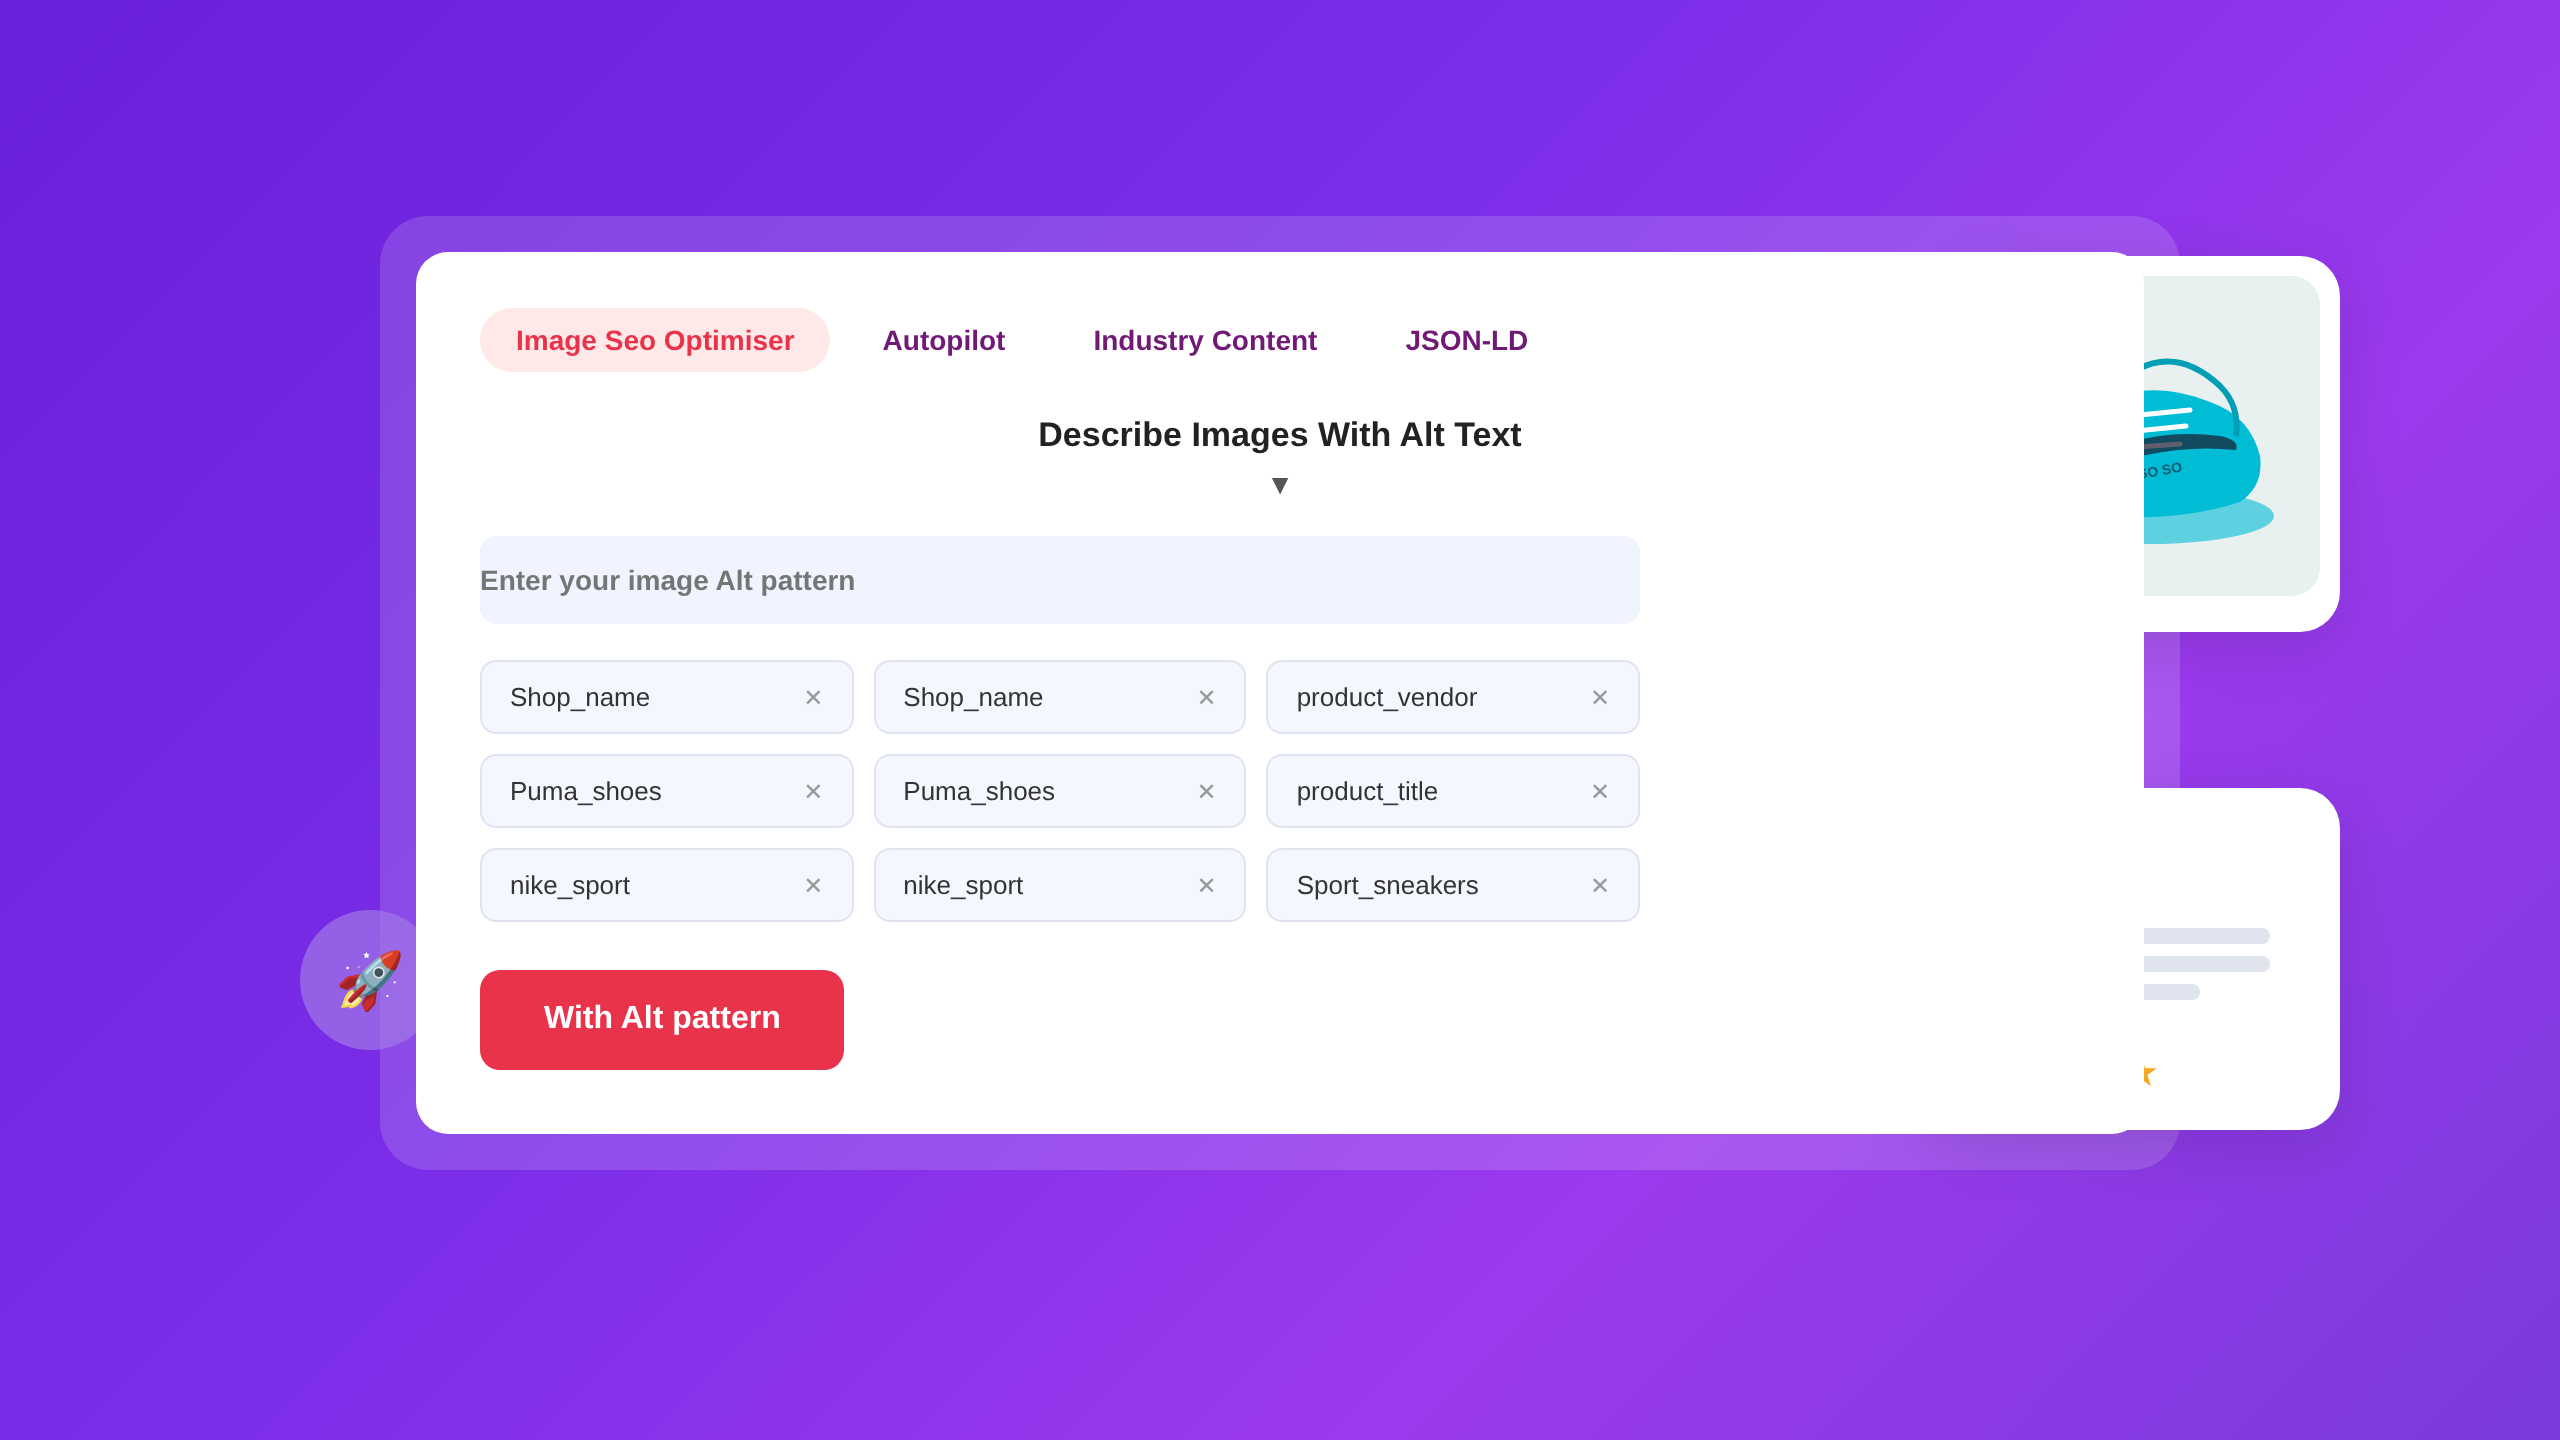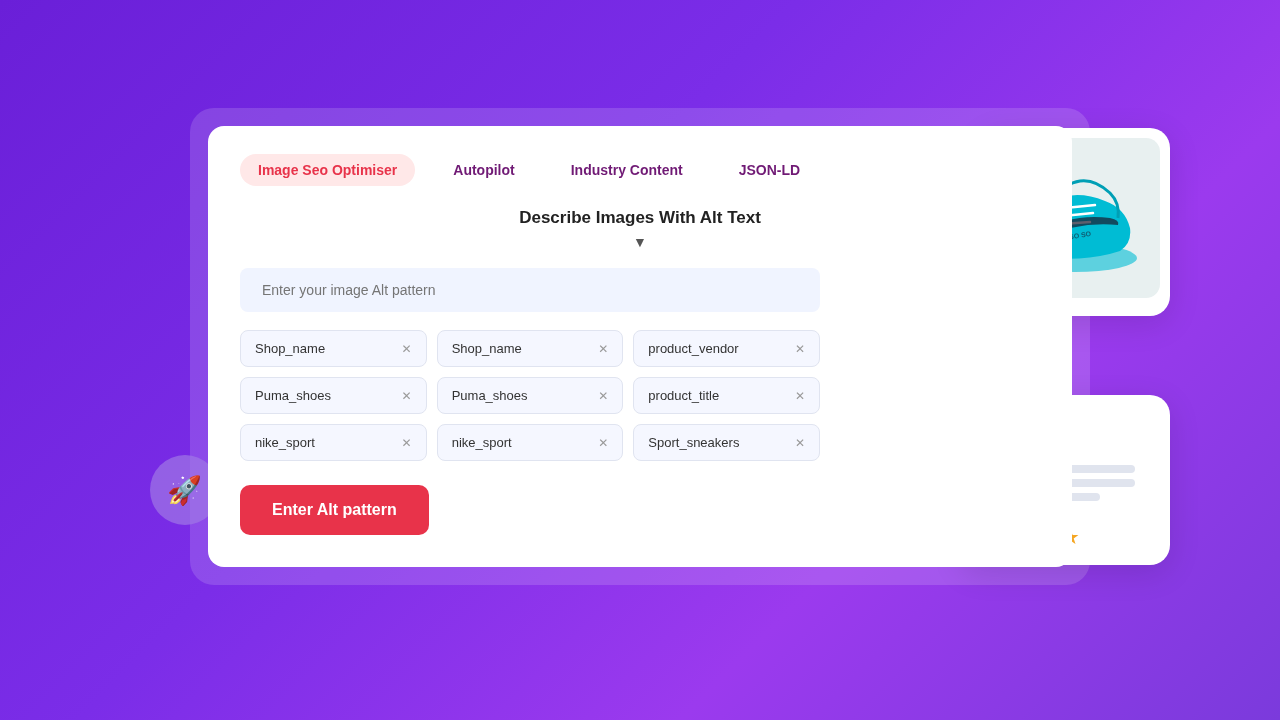--- a/index.html
+++ b/index.html
@@ -40,21 +40,21 @@
       border-radius: 16px;
       padding: 28px 32px 32px 32px;
       width: 100%;
       min-height: 420px;
       position: relative;
     }
 
     .tabs {
       display: flex;
       align-items: flex-end;
-      gap: 20px;
+      gap: 8px;
       margin-bottom: 22px;
     }
 
     .tab {
       padding: 8px 18px;
       border-radius: 30px;
       font-size: 14px;
       font-weight: 600;
       cursor: pointer;
       border: none;
@@ -81,25 +81,26 @@
     .section-title .arrow {
       font-size: 14px;
       color: #555;
     }
 
     .input-field {
       width: 580px;
       background: #f0f4ff;
       border: none;
       border-radius: 8px;
-      padding: 14px 22px;
+      padding: 14px 0;
       font-size: 14px;
       color: #999;
       margin-bottom: 18px;
       outline: none;
+      font-weight: bold;
     }
 
     .tags-grid {
       display: grid;
       grid-template-columns: repeat(3, 1fr);
       gap: 10px;
       width: 580px;
       margin-bottom: 24px;
     }
 
@@ -345,16 +346,16 @@
         <span>nike_sport</span>
         <span class="close">✕</span>
       </div>
       <div class="tag">
         <span>Sport_sneakers</span>
         <span class="close">✕</span>
       </div>
     </div>
 
     
-    <button class="save-btn">Enter Alt pattern</button>
+    <button class="save-btn">With Alt pattern</button>
 
   </div>
 </div>
 
 </body></html>

